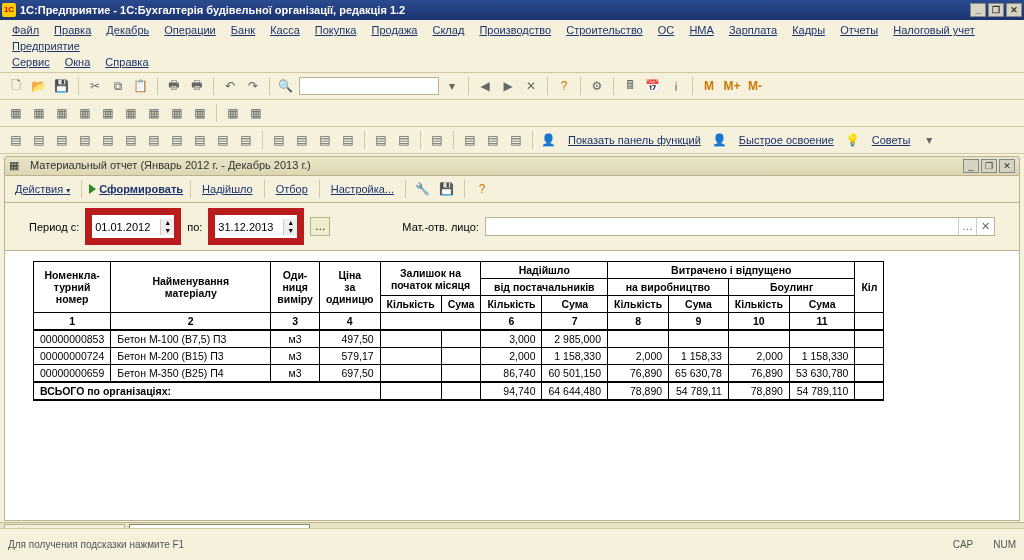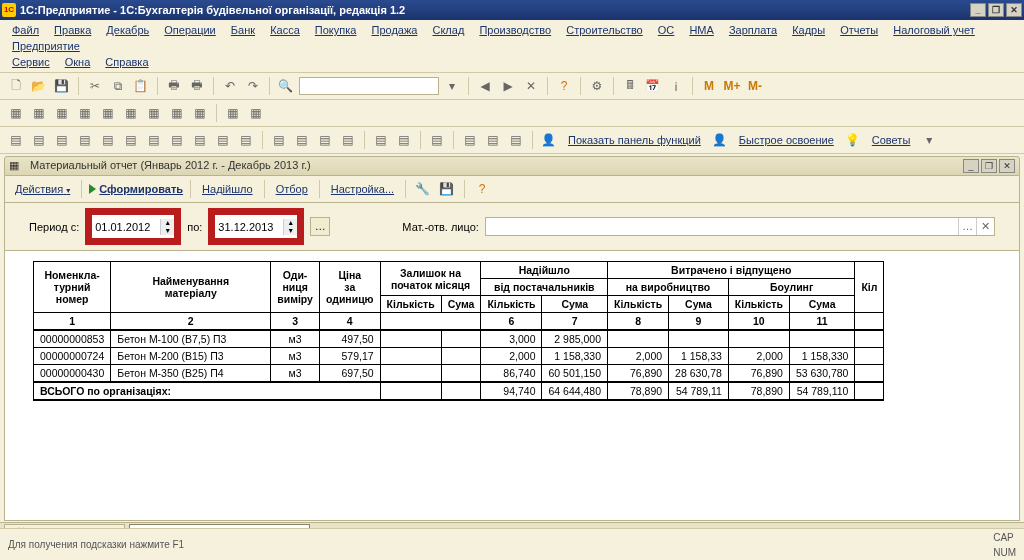--- a/index.html
+++ b/index.html
@@ -82,21 +82,21 @@
 table.report td.num { text-align: right; }
 table.report td.txt { text-align: left; }
 table.report .hdr { font-weight: bold; }
 table.report tr.thick td, table.report tr.thick th { border-bottom: 2px solid #000; }
 table.report tr.thicktop td { border-top: 2px solid #000; }
 
 .taskbar { position: absolute; bottom: 16px; left: 0; right: 0; height: 22px; background: #e9e4c8; border-top: 1px solid #b8b28f; display: flex; align-items: center; padding: 0 4px; gap: 4px; }
 .task-btn { background: #f5f1dc; border: 1px solid #b8b28f; padding: 2px 8px; font-size: 11px; display: flex; align-items: center; gap: 4px; }
 .task-btn.active { background: #fff; border-color: #8a845f; }
 .statusbar { position: absolute; bottom: 0; left: 0; right: 0; height: 32px; background: #f5f1dc; border-top: 1px solid #cfc9a8; display: flex; align-items: center; justify-content: space-between; padding: 0 8px; font-size: 10px; color: #555; }
-.status-caps { display: flex; gap: 4px; flex-direction: column; }
+.status-caps { display: flex; gap: 20px; }
 </style>
 </head>
 <body>
 
 <div class="titlebar">
   <div class="tleft">
     <span class="logo1c">1C</span>
     <span>1С:Предприятие - 1С:Бухгалтерія будівельної організації, редакція 1.2</span>
   </div>
   <div class="wbtns">
@@ -350,30 +350,30 @@
             <td class="num"></td>
             <td class="num">2,000</td>
             <td class="num">1 158,330</td>
             <td class="num">2,000</td>
             <td class="num">1 158,33</td>
             <td class="num">2,000</td>
             <td class="num">1 158,330</td>
             <td></td>
           </tr>
           <tr>
-            <td class="txt">00000000430</td>
+            <td class="txt">00000000659</td>
             <td class="txt">Бетон М-350 (В25) П4</td>
             <td>м3</td>
             <td class="num">697,50</td>
             <td class="num"></td>
             <td class="num"></td>
             <td class="num">86,740</td>
             <td class="num">60 501,150</td>
             <td class="num">76,890</td>
-            <td class="num">28 630,78</td>
+            <td class="num">65 630,78</td>
             <td class="num">76,890</td>
             <td class="num">53 630,780</td>
             <td></td>
           </tr>
         </tbody>
       <tbody>
           <tr class="thicktop thick">
         <td colspan="4" class="hdr" style="text-align:left">ВСЬОГО по організаціях:</td>
         <td></td>
             <td></td>

